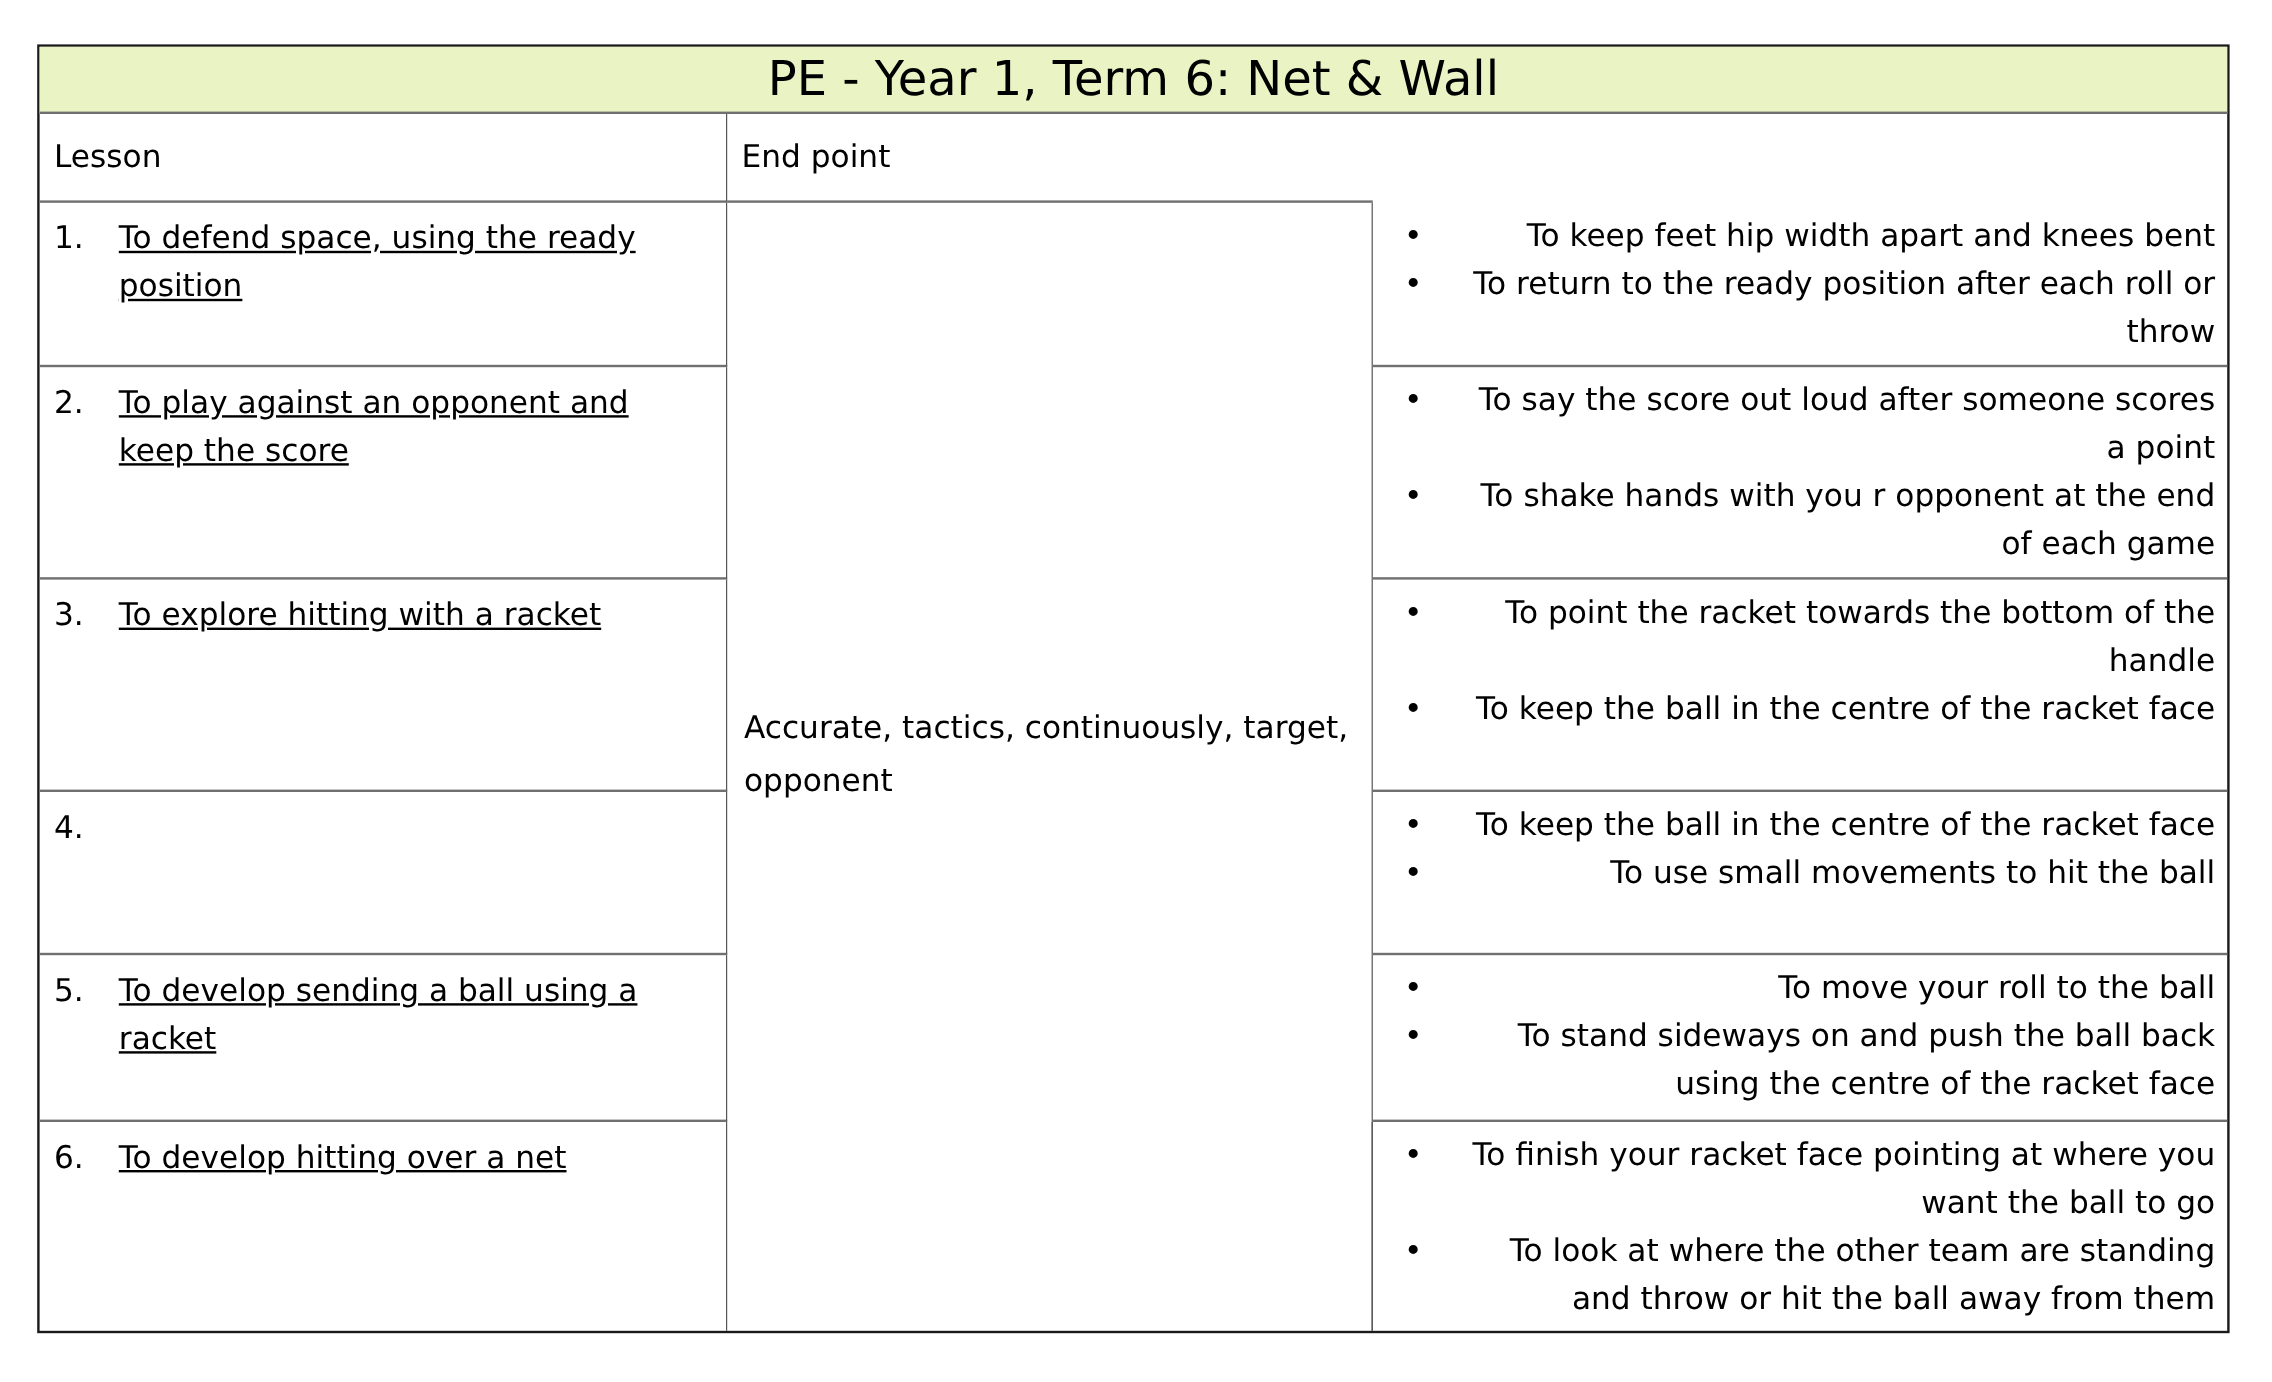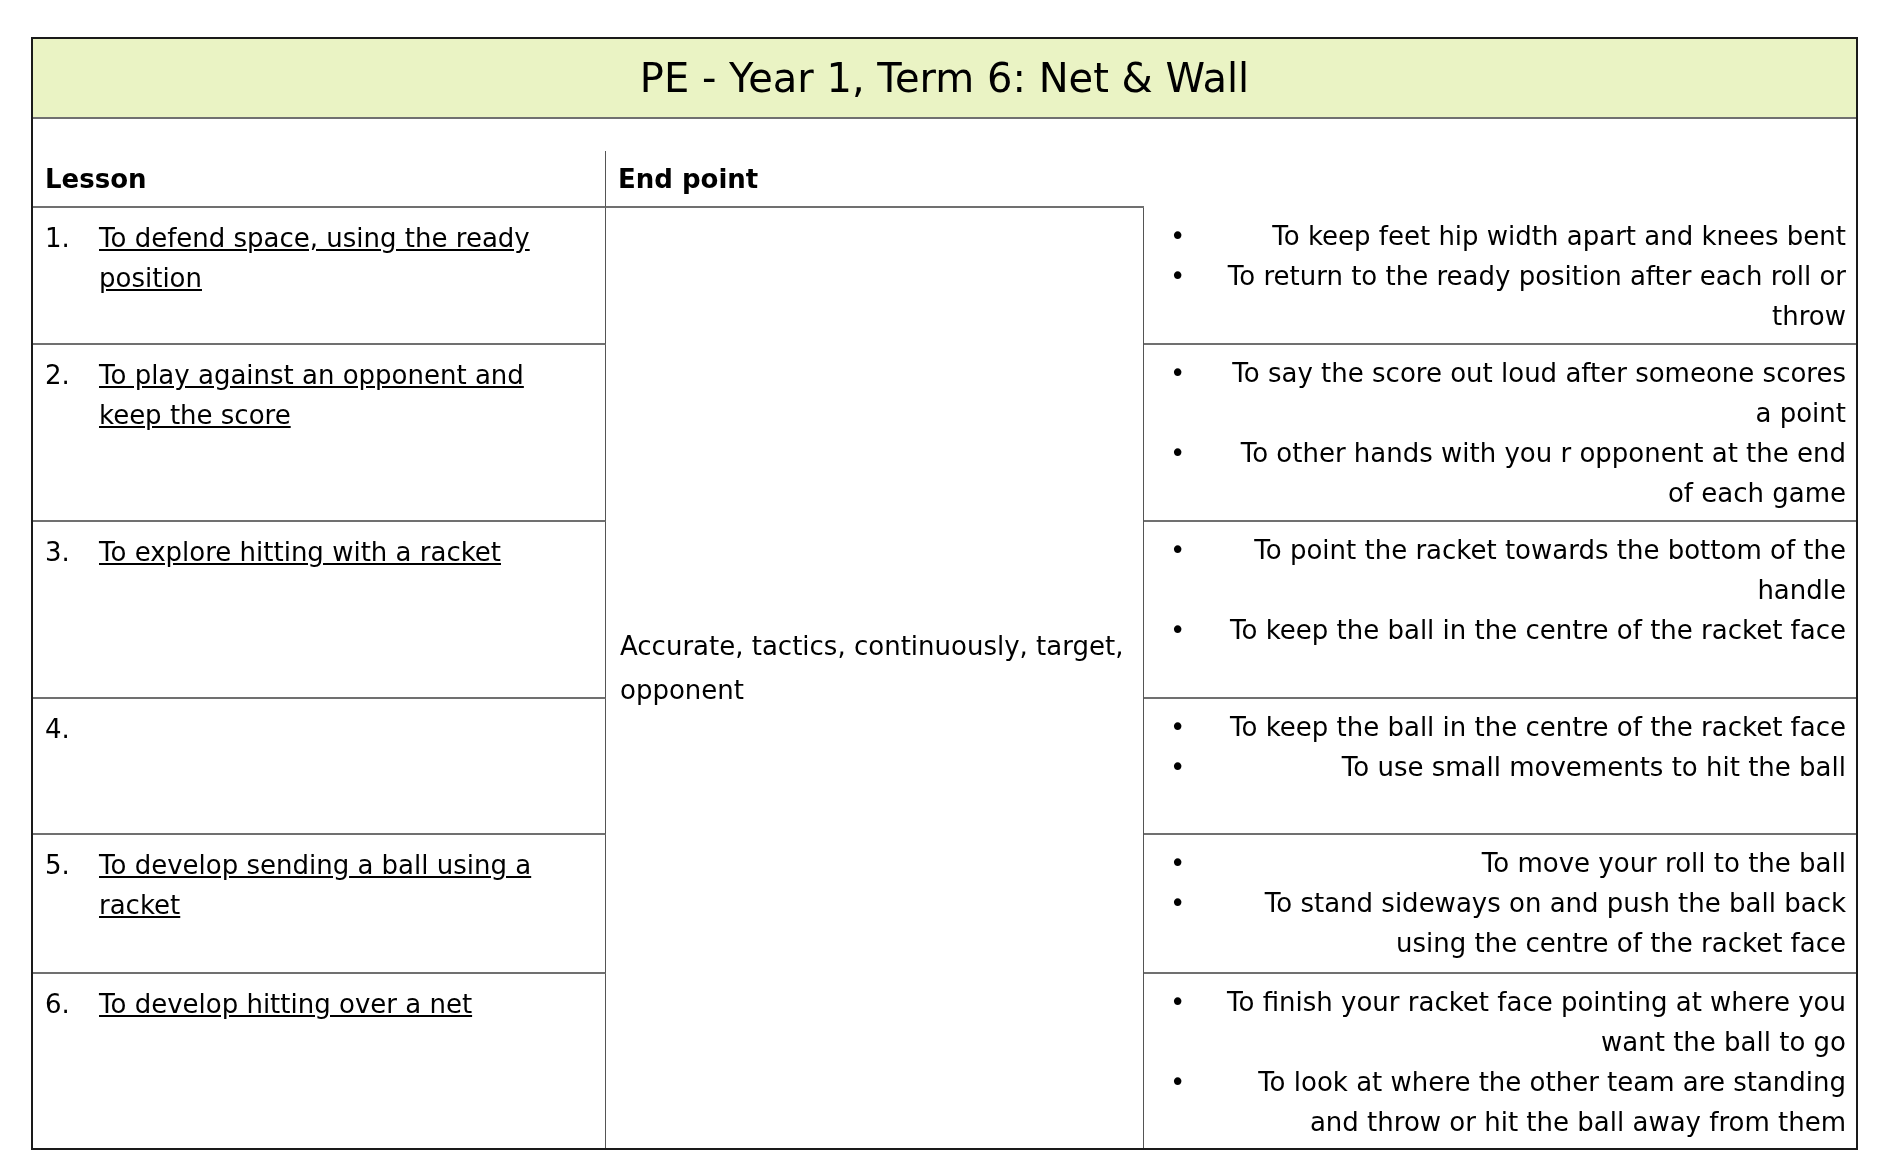--- a/index.html
+++ b/index.html
@@ -17,21 +17,21 @@
     }
     .doc-table {
       position: absolute;
       left: 31px;
       top: 37px;
       width: 1827px;
       border: 2px solid #1a1a1a;
       box-sizing: border-box;
     }
     .title-bar {
-      height: 80px;
+      height: 56px;
       background: #eaf3c4;
       border-bottom: 2px solid #707070;
       box-sizing: border-box;
       display: flex;
       align-items: center;
       justify-content: center;
     }
     .title-text {
       font-size: 40px;
       letter-spacing: 0px;
@@ -44,26 +44,25 @@
     .cell {
       box-sizing: border-box;
       border-right: 1.5px solid #555;
       border-bottom: 2px solid #707070;
       padding: 0 12px;
       font-size: 26px;
       line-height: 40px;
     }
     .cell.last-col { border-right: none; }
     .header-cell {
-      height: 57px;
-      font-weight: bold;
+      height: 74px;
+      font-weight: normal;
       font-size: 26px;
       display: flex;
       align-items: center;
-      margin-top: 32px;
     }
     .lesson-cell {
       display: flex;
       padding-top: 10px;
     }
     .lesson-num {
       width: 54px;
       flex: 0 0 54px;
     }
     .lesson-text { flex: 1; text-decoration: underline; }
@@ -129,21 +128,21 @@
       <span class="lesson-num">2.</span>
       <span class="lesson-text">To play against an opponent and keep the score</span>
     </div>
     <div class="cell end-cell last-col" style="grid-row:3;grid-column:3;">
       <div class="bullet-item">
         <span class="bullet">•</span>
         <span class="bullet-text">To say the score out loud after someone scores a point</span>
       </div>
       <div class="bullet-item">
         <span class="bullet">•</span>
-        <span class="bullet-text">To other hands with you r opponent at the end of each game</span>
+        <span class="bullet-text">To shake hands with you r opponent at the end of each game</span>
       </div>
     </div>
 
     <div class="cell lesson-cell" style="grid-row:4;grid-column:1;height:177px;">
       <span class="lesson-num">3.</span>
       <span class="lesson-text">To explore hitting with a racket</span>
     </div>
     <div class="cell end-cell last-col" style="grid-row:4;grid-column:3;">
       <div class="bullet-item">
         <span class="bullet">•</span>

